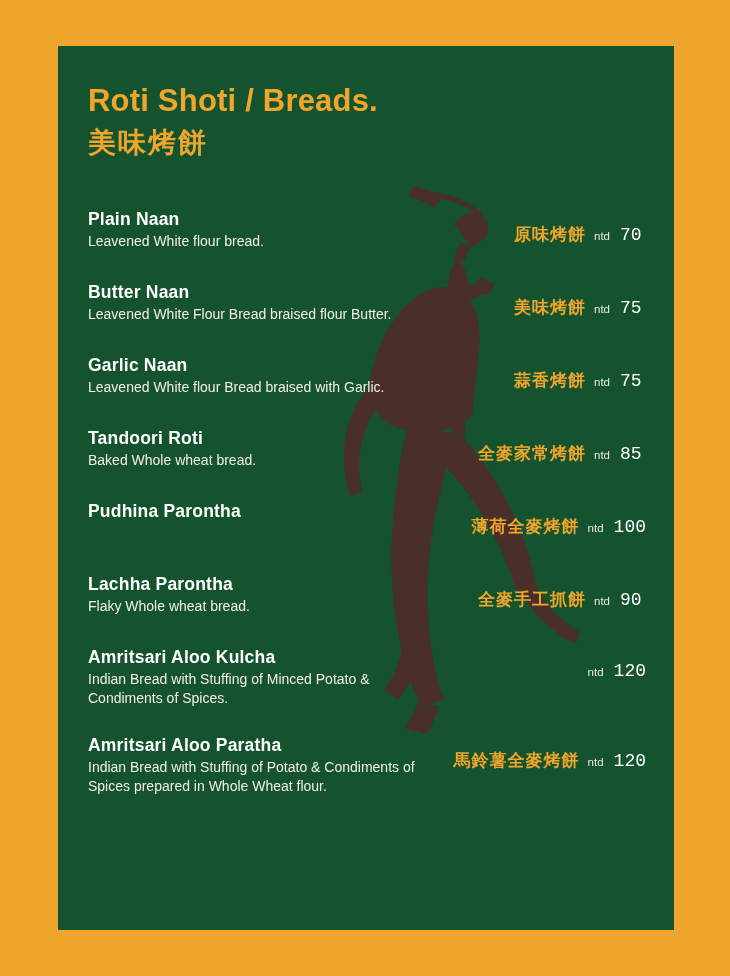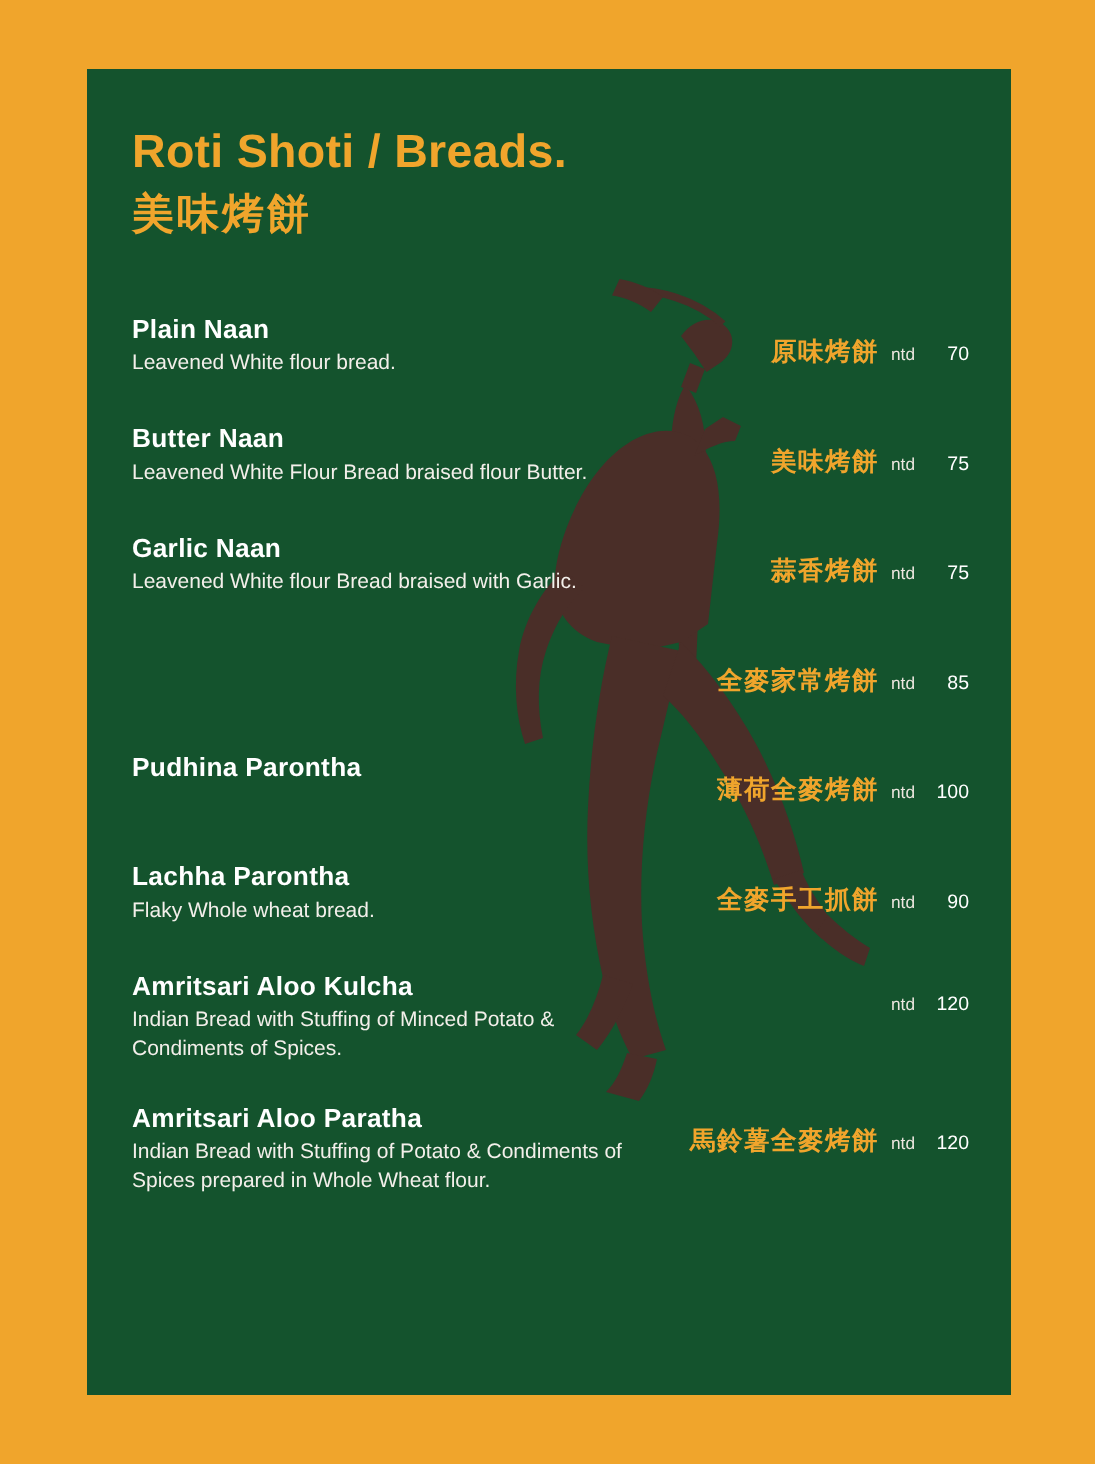--- a/index.html
+++ b/index.html
@@ -110,25 +110,26 @@
     white-space: nowrap;
   }
   .currency {
     color: #EDE7E0;
     font-size: 11.5px;
     margin-left: 8px;
     white-space: nowrap;
   }
   .price {
     color: #FFFFFF;
-    font-size: 13px;
+    font-size: 18px;
     margin-left: 10px;
     min-width: 26px;
-    text-align: right;
+    text-align: left;
     white-space: nowrap;
+    font-family: Liberation Mono, monospace;
   }
 </style>
 </head>
 <body>
 
 <div class="page">
   <div class="card">
 
     <svg class="silhouette" viewBox="0 0 330 600" xmlns="http://www.w3.org/2000/svg">
       <g fill="#4A2E28">
@@ -190,20 +191,24 @@
           <p class="desc">Leavened White flour Bread braised with Garlic.</p>
         </div>
         <div class="right-block">
           <span class="name-zh">蒜香烤餅</span>
           <span class="currency">ntd</span>
           <span class="price">75</span>
         </div>
       </div>
 
       <div class="item">
+        <div class="item-main">
+          <p class="name-en">Tandoori Roti</p>
+          <p class="desc">Baked Whole wheat bread.</p>
+        </div>
         <div class="right-block">
           <span class="name-zh">全麥家常烤餅</span>
           <span class="currency">ntd</span>
           <span class="price">85</span>
         </div>
       </div>
 
       <div class="item">
         <div class="item-main">
           <p class="name-en">Pudhina Parontha</p>

